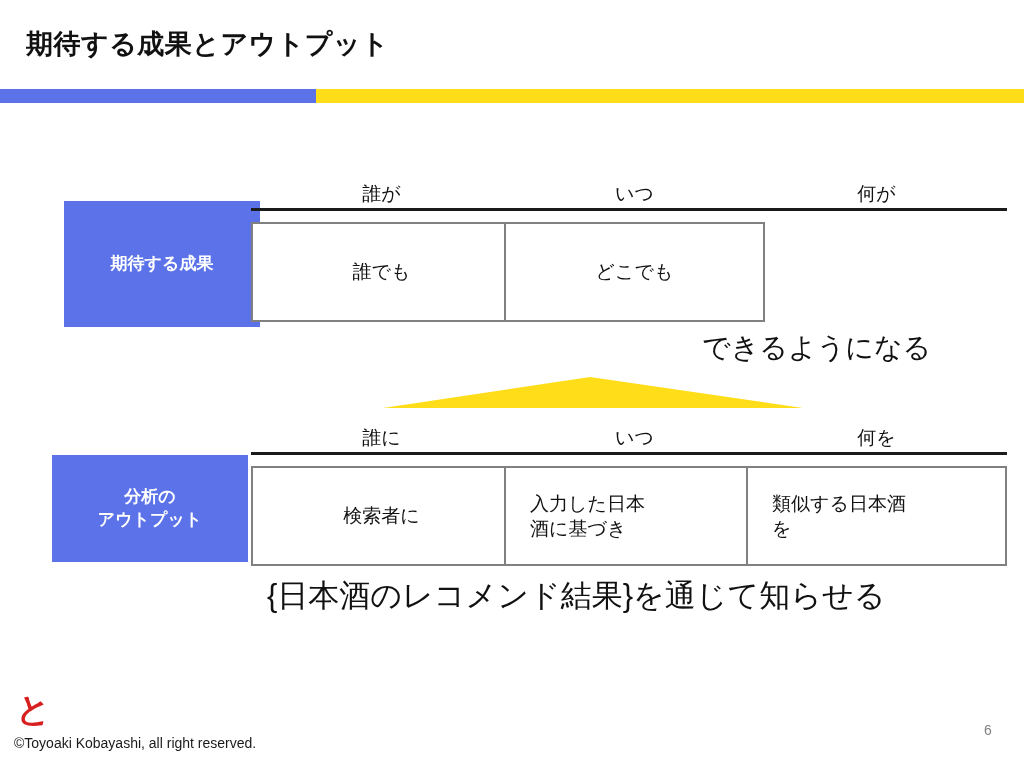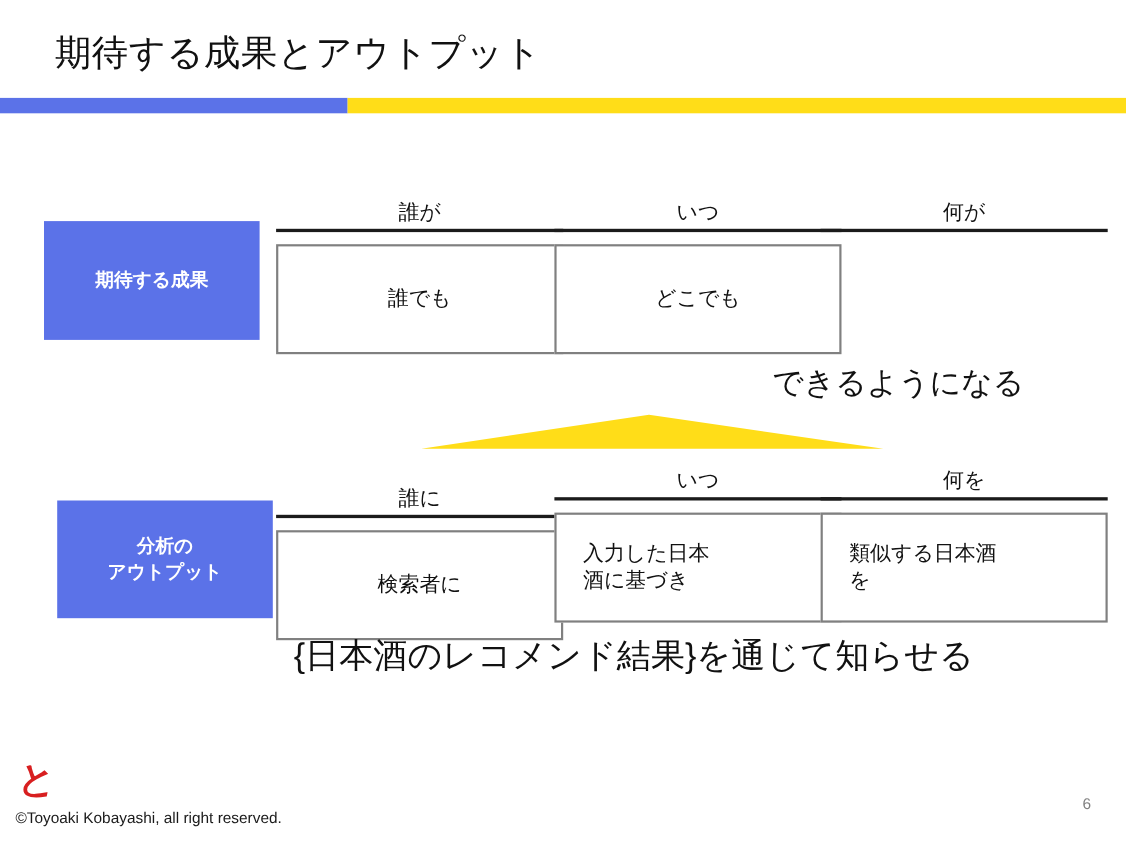--- a/index.html
+++ b/index.html
@@ -17,26 +17,25 @@
     height: 768px;
     overflow: hidden;
     background: #ffffff;
   }
 
   
   .slide-title {
     position: absolute;
     left: 26px;
     top: 26px;
-    font-size: 33px;
-    font-weight: normal;
+    font-size: 27px;
+    font-weight: bold;
     letter-spacing: 0.5px;
     color: #111111;
     white-space: nowrap;
-    margin-left: 24px;
   }
 
   
   .divider {
     position: absolute;
     left: 0;
     top: 89px;
     width: 1024px;
     height: 14px;
   }
@@ -65,21 +64,21 @@
     color: #ffffff;
     font-size: 17px;
     font-weight: bold;
     display: flex;
     align-items: center;
     justify-content: center;
     text-align: center;
     line-height: 1.32;
     box-sizing: border-box;
   }
-  #row1-label { left: 40px; top: 201px; height: 108px; }
+  #row1-label { left: 64px; top: 201px; height: 126px; }
   #row2-label { left: 52px; top: 455px; height: 107px; }
 
   .col {
     position: absolute;
     width: 261px;
   }
   .col .col-header {
     font-size: 19px;
     text-align: center;
     line-height: 1;
@@ -110,21 +109,21 @@
     justify-content: flex-start;
     text-align: left;
     padding-left: 24px;
   }
 
   
   #r1c1 { left: 251px; top: 184px; }
   #r1c2 { left: 504px; top: 184px; }
   #r1c3 { left: 746px; top: 184px; }
   
-  #r2c1 { left: 251px; top: 444px; }
+  #r2c1 { left: 251px; top: 428px; }
   #r2c2 { left: 504px; top: 428px; }
   #r2c3 { left: 746px; top: 428px; }
 
   
   .caption {
     position: absolute;
     font-size: 28px;
     color: #111111;
     white-space: nowrap;
   }

